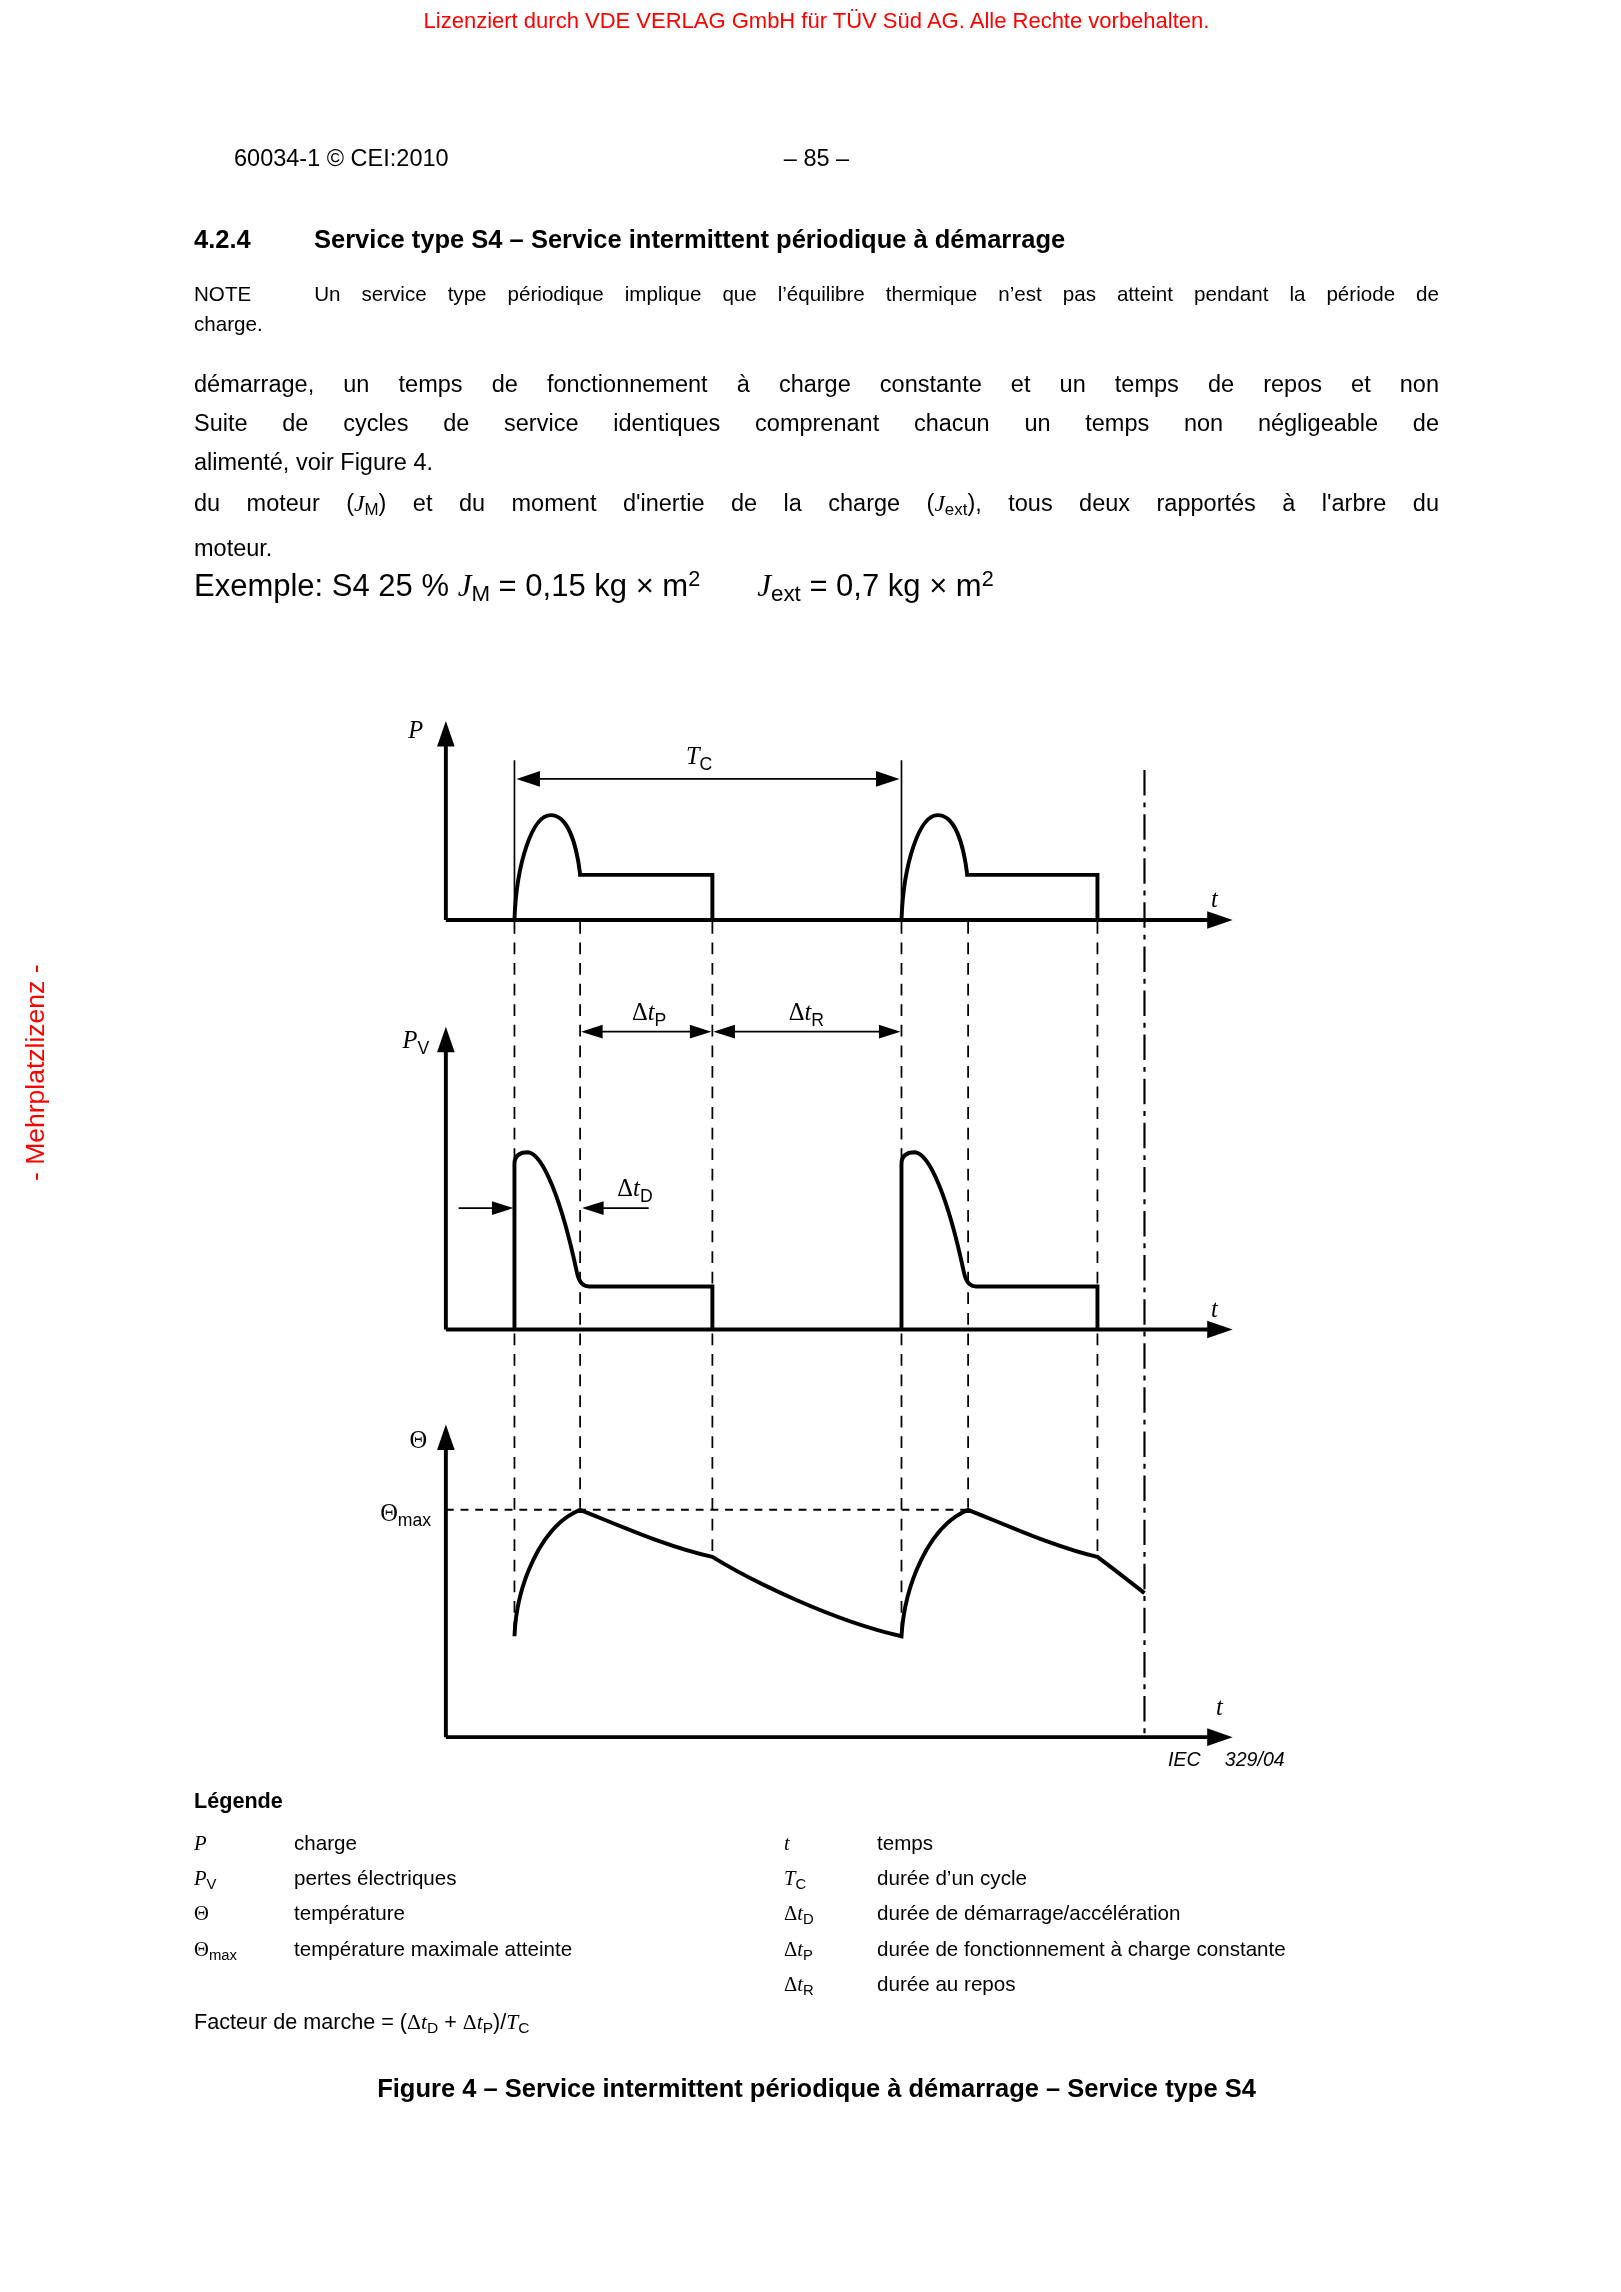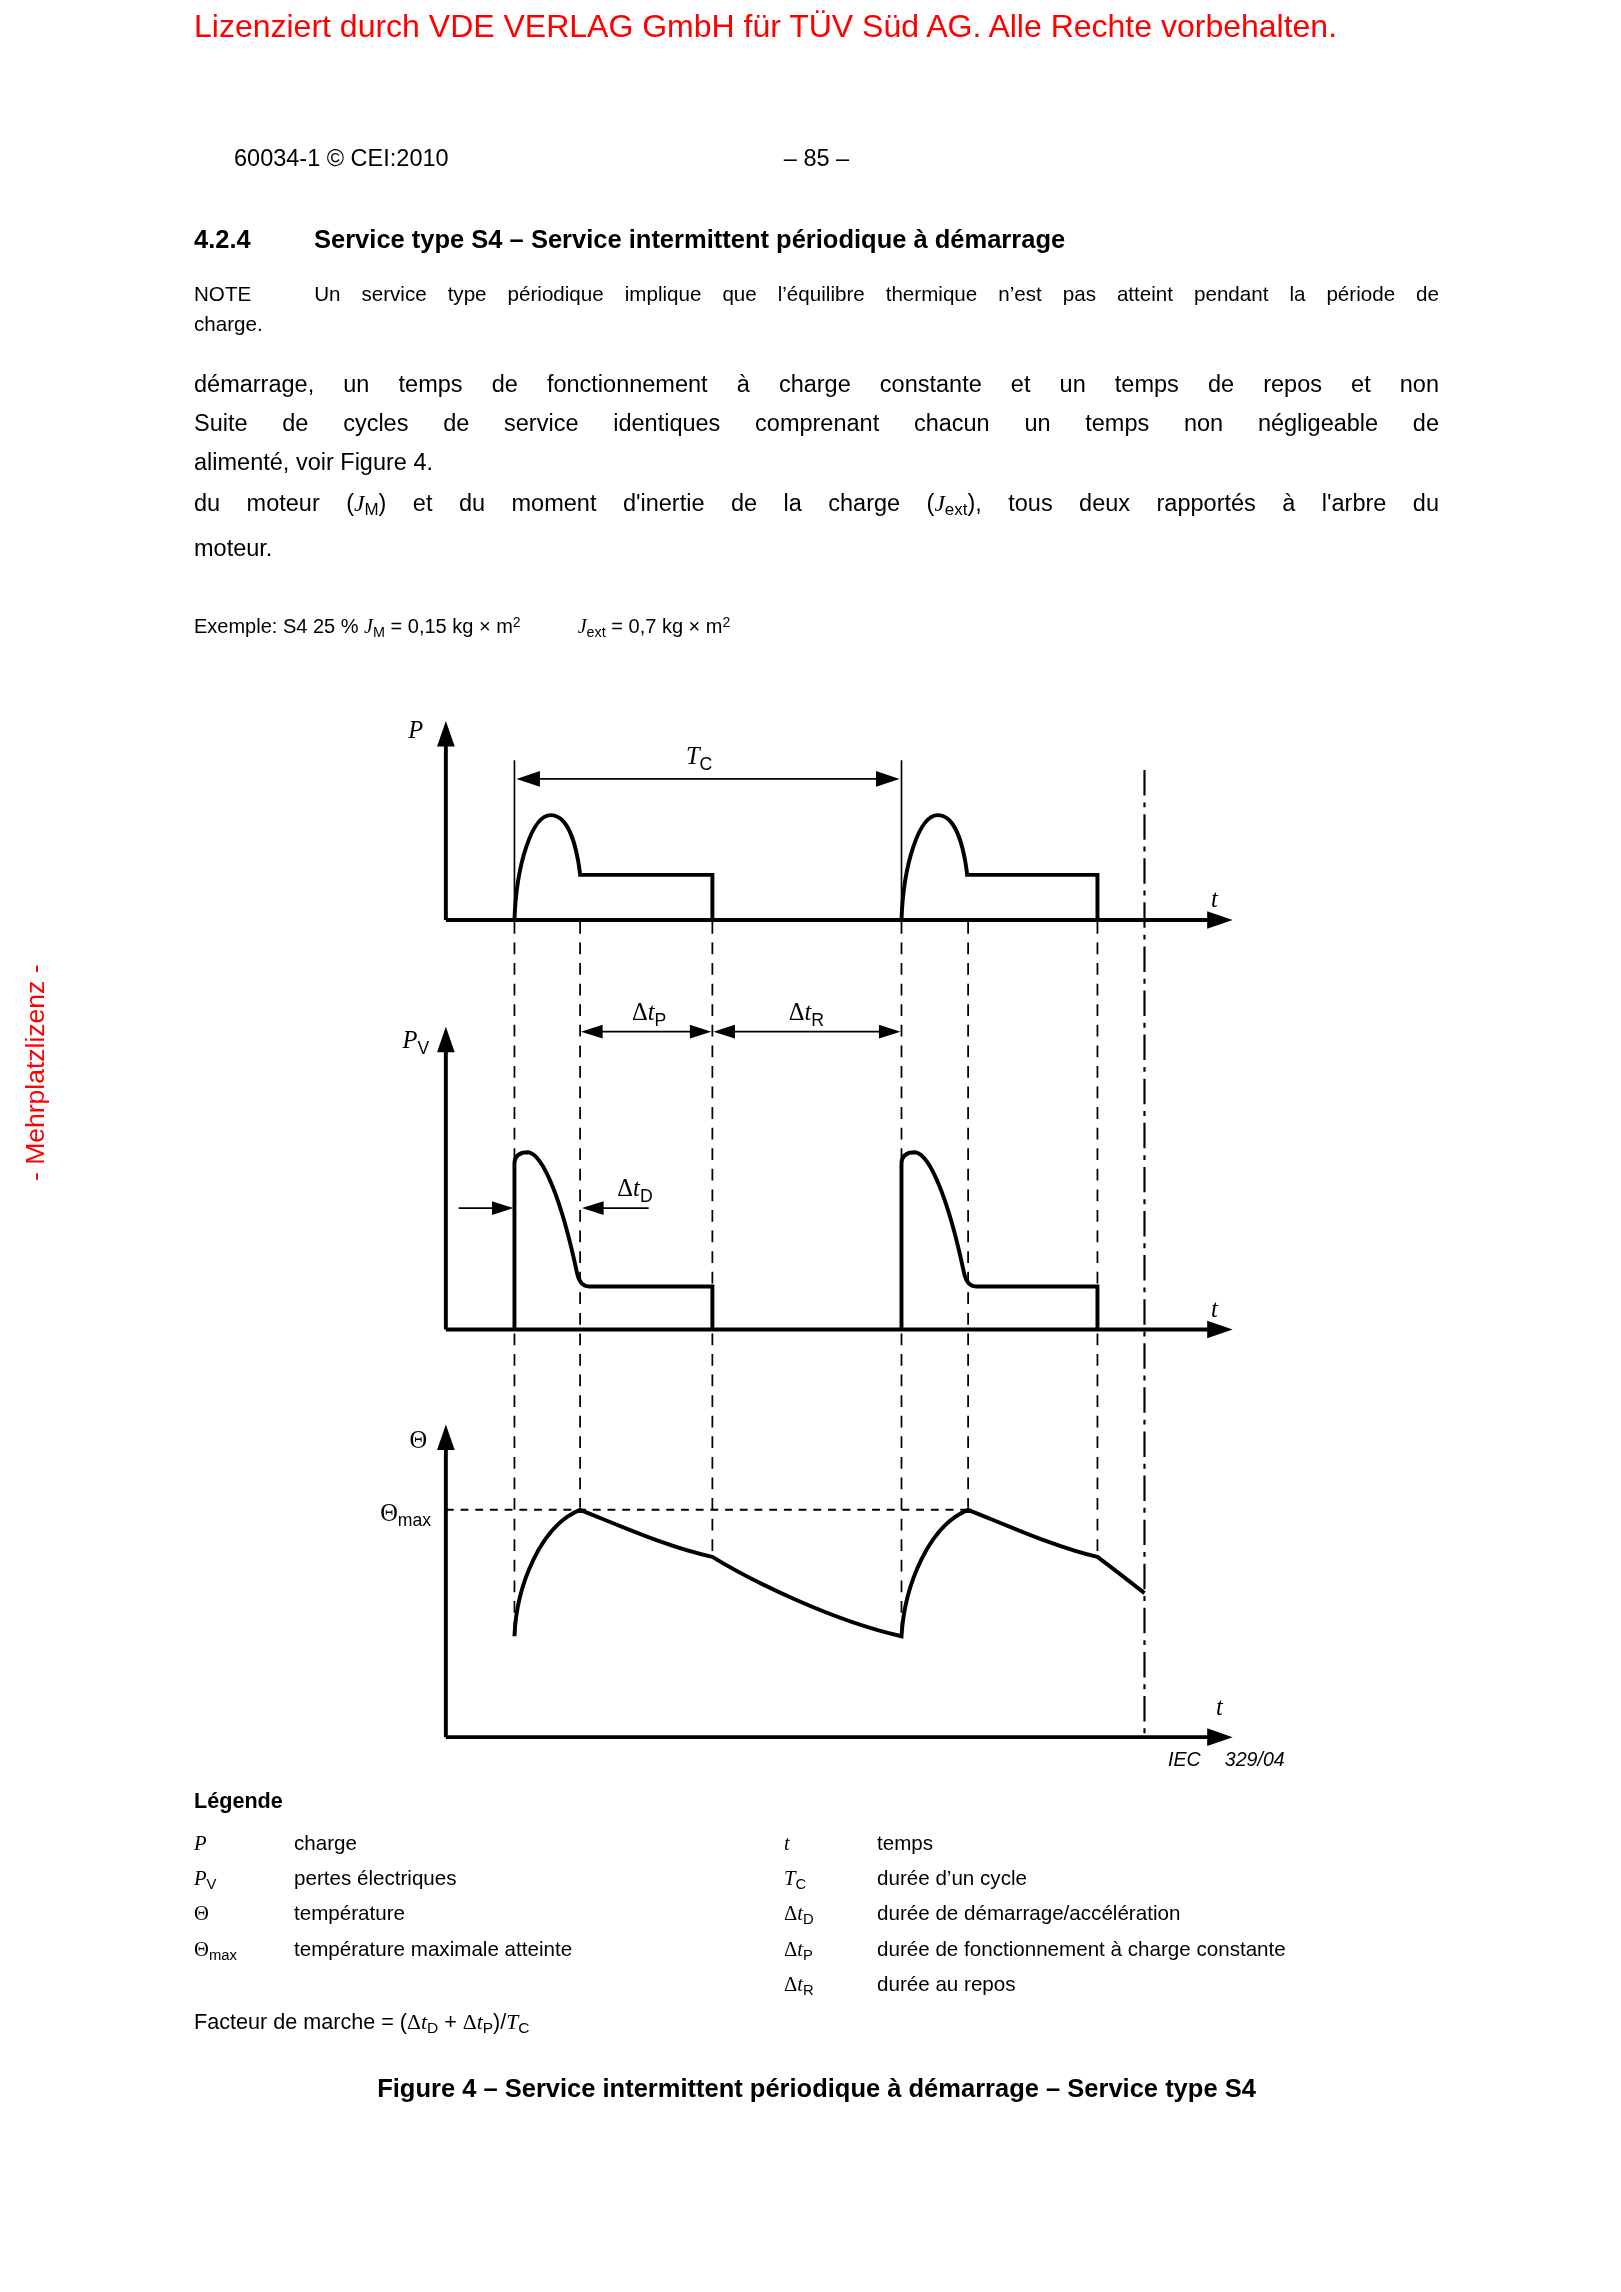--- a/index.html
+++ b/index.html
@@ -4,42 +4,42 @@
 <style>
   html,body{margin:0;padding:0;}
   body{
     width:1621px;height:2293px;position:relative;background:#ffffff;
     font-family:"Liberation Sans",sans-serif;color:#000;
     -webkit-font-smoothing:antialiased;
   }
   .abs{position:absolute;}
   .content{left:194px;width:1245px;}
 
-  .red-banner{top:7.8px;text-align:left;font-size:32px;color:#ff0000;}
+  .red-banner{top:7.8px;text-align:center;font-size:22px;color:#ff0000;}
   .vlicense{
     left:19.6px;top:1181px;transform:rotate(-90deg);transform-origin:top left;
     white-space:nowrap;color:#ff0000;font-size:26.5px;
   }
 
   .pgheader{top:145px;font-size:23.5px;}
   .pgheader .ctr{position:absolute;left:0;width:100%;text-align:center;}
   .pgheader .lft{position:absolute;left:0;margin-left:40px;}
 
   .heading{top:225px;font-size:25.5px;font-weight:bold;}
   .heading .num{position:absolute;left:0;}
   .heading .ttl{position:absolute;left:120px;}
 
   .note{top:279px;font-size:20.6px;line-height:30px;}
   .body-par{font-size:23.5px;line-height:39px;}
   .p1{top:365px;}
   .p2{top:484px;}
   .jline{text-align:justify;text-align-last:justify;}
   .lline{text-align:left;}
 
-  .example{top:614px;font-size:20px;}
+  .example{top:566px;font-size:31px;}
   .gap{display:inline-block;width:57px;}
 
   .var{font-family:"Liberation Serif",serif;font-style:italic;}
   .upr{font-family:"Liberation Serif",serif;font-style:normal;}
   .sub{font-size:0.72em;vertical-align:-0.24em;font-style:normal;font-family:"Liberation Sans",sans-serif;}
   .sup{font-size:0.7em;vertical-align:0.45em;}
 
   .figwrap{left:323px;top:676px;width:1010px;height:1117px;}
   svg{display:block;}
   .ax{stroke:#000;stroke-width:4;fill:none;}

